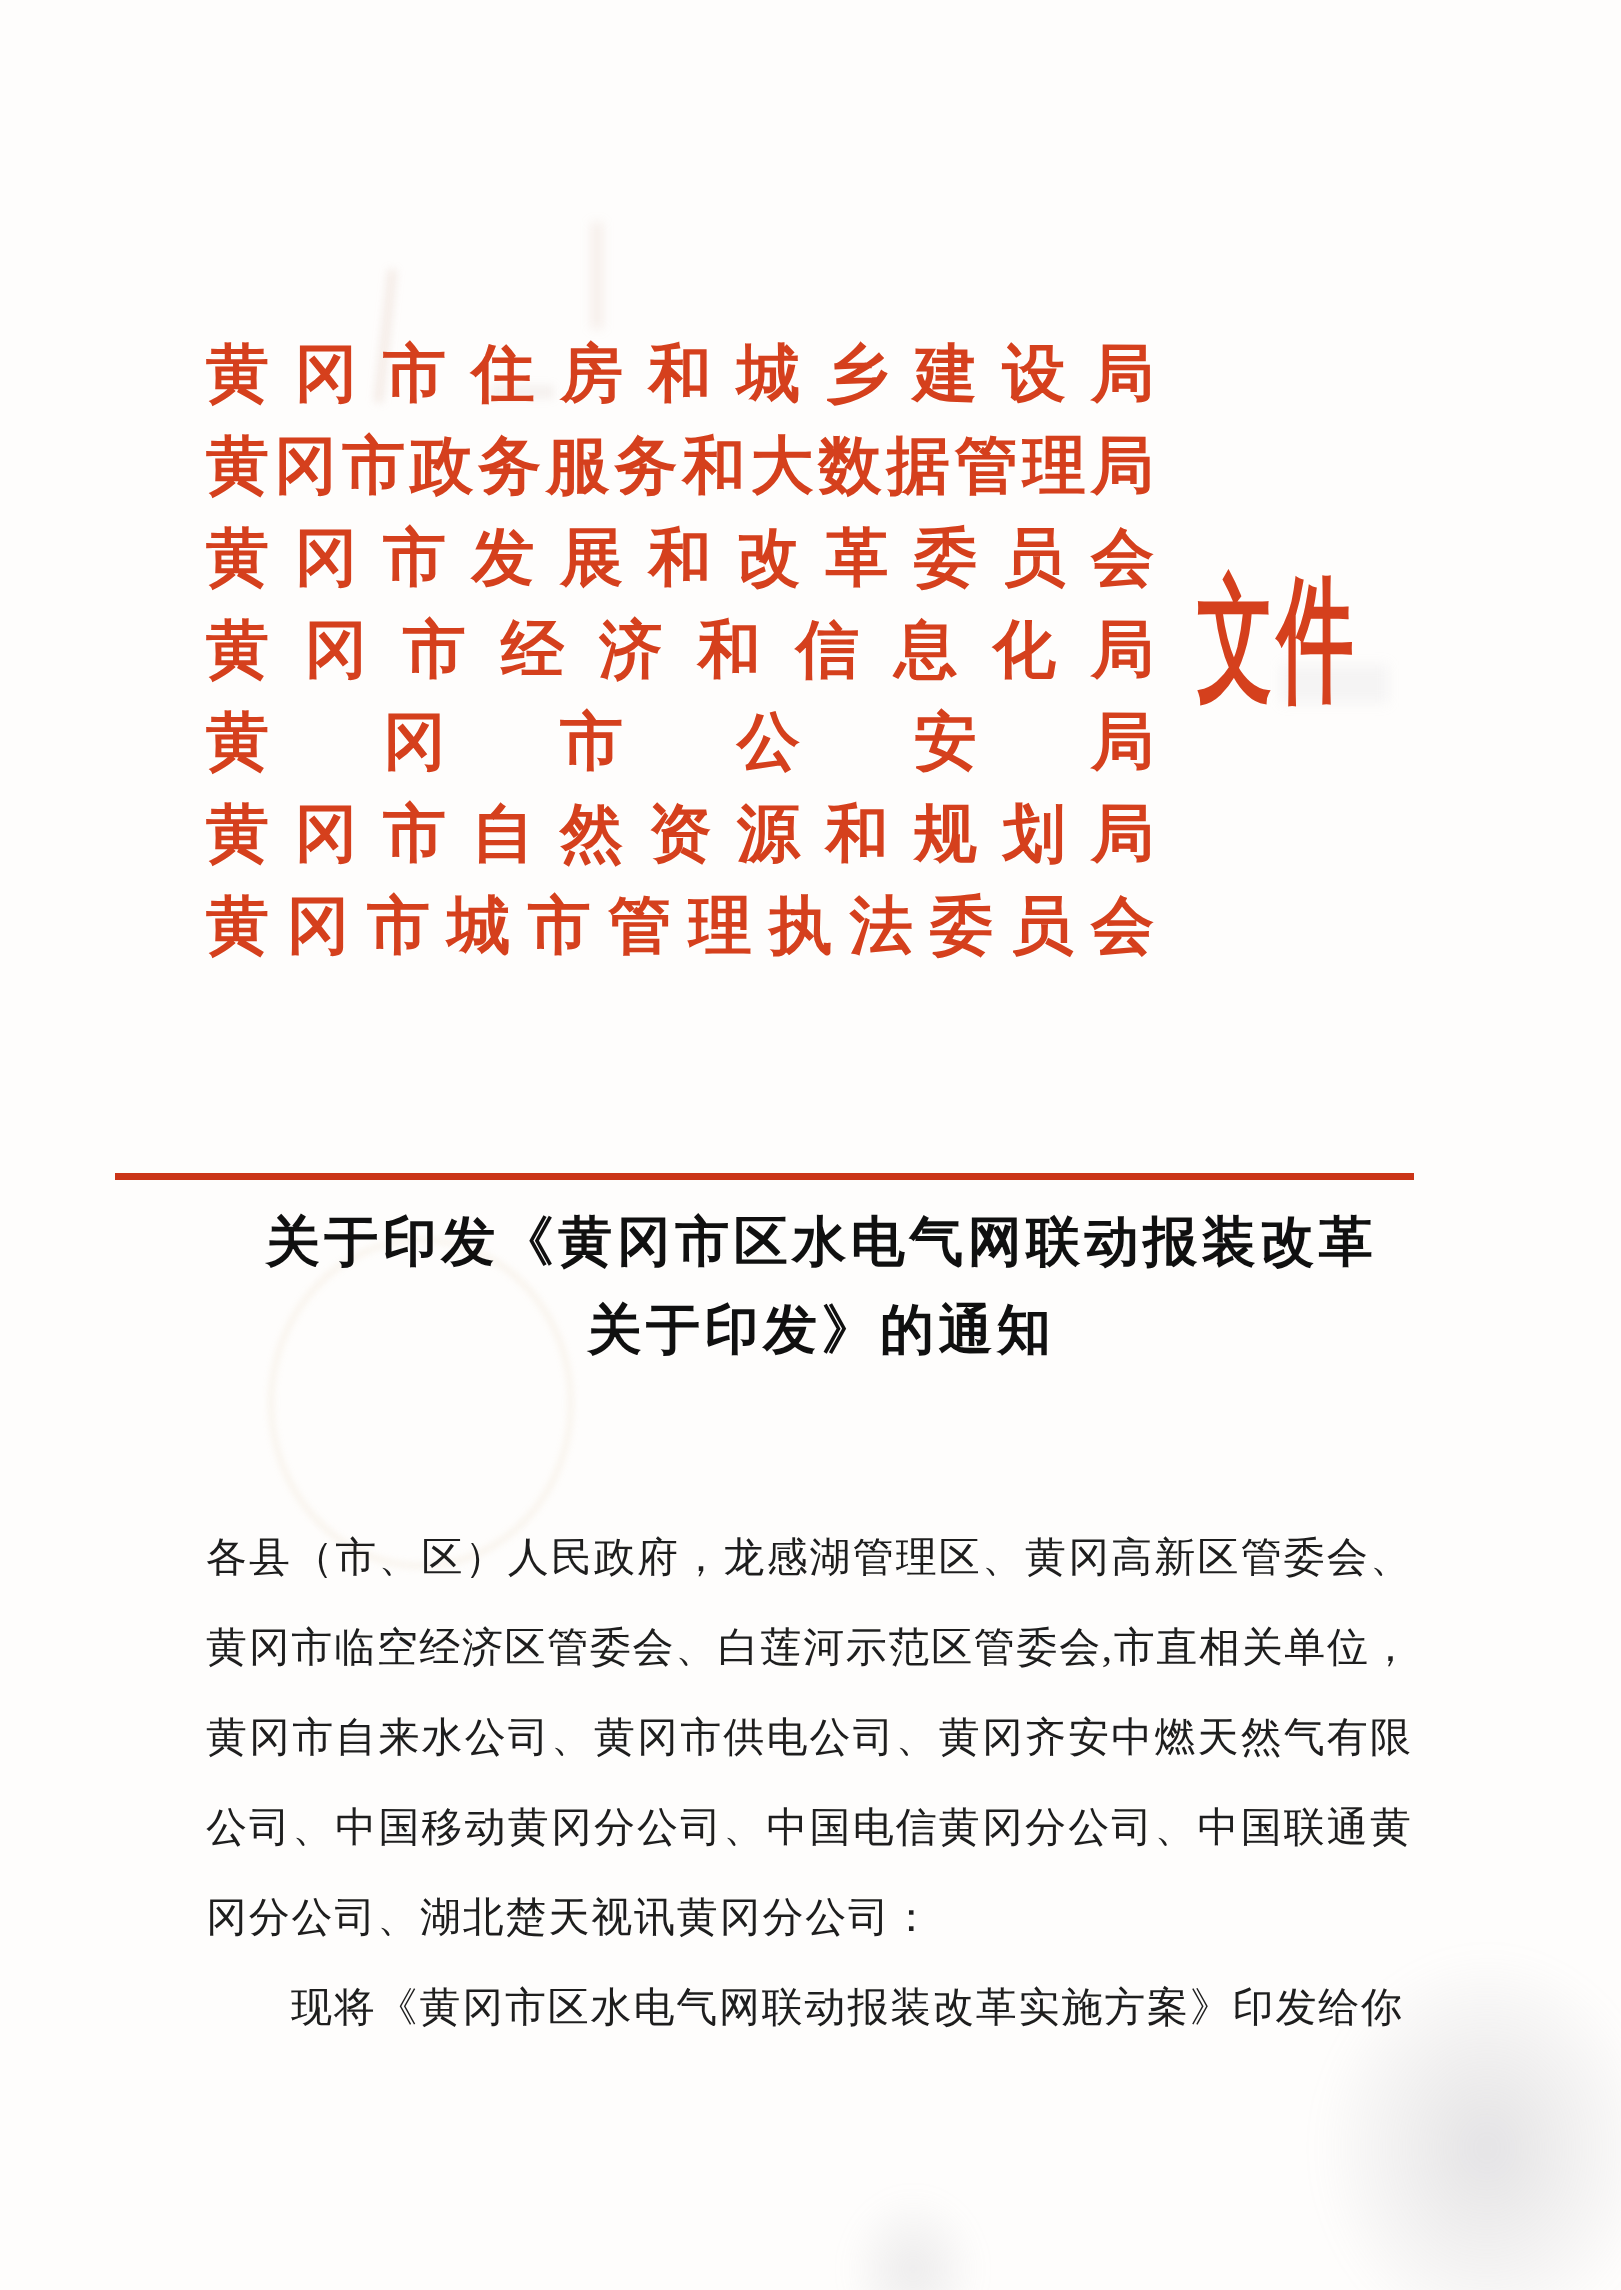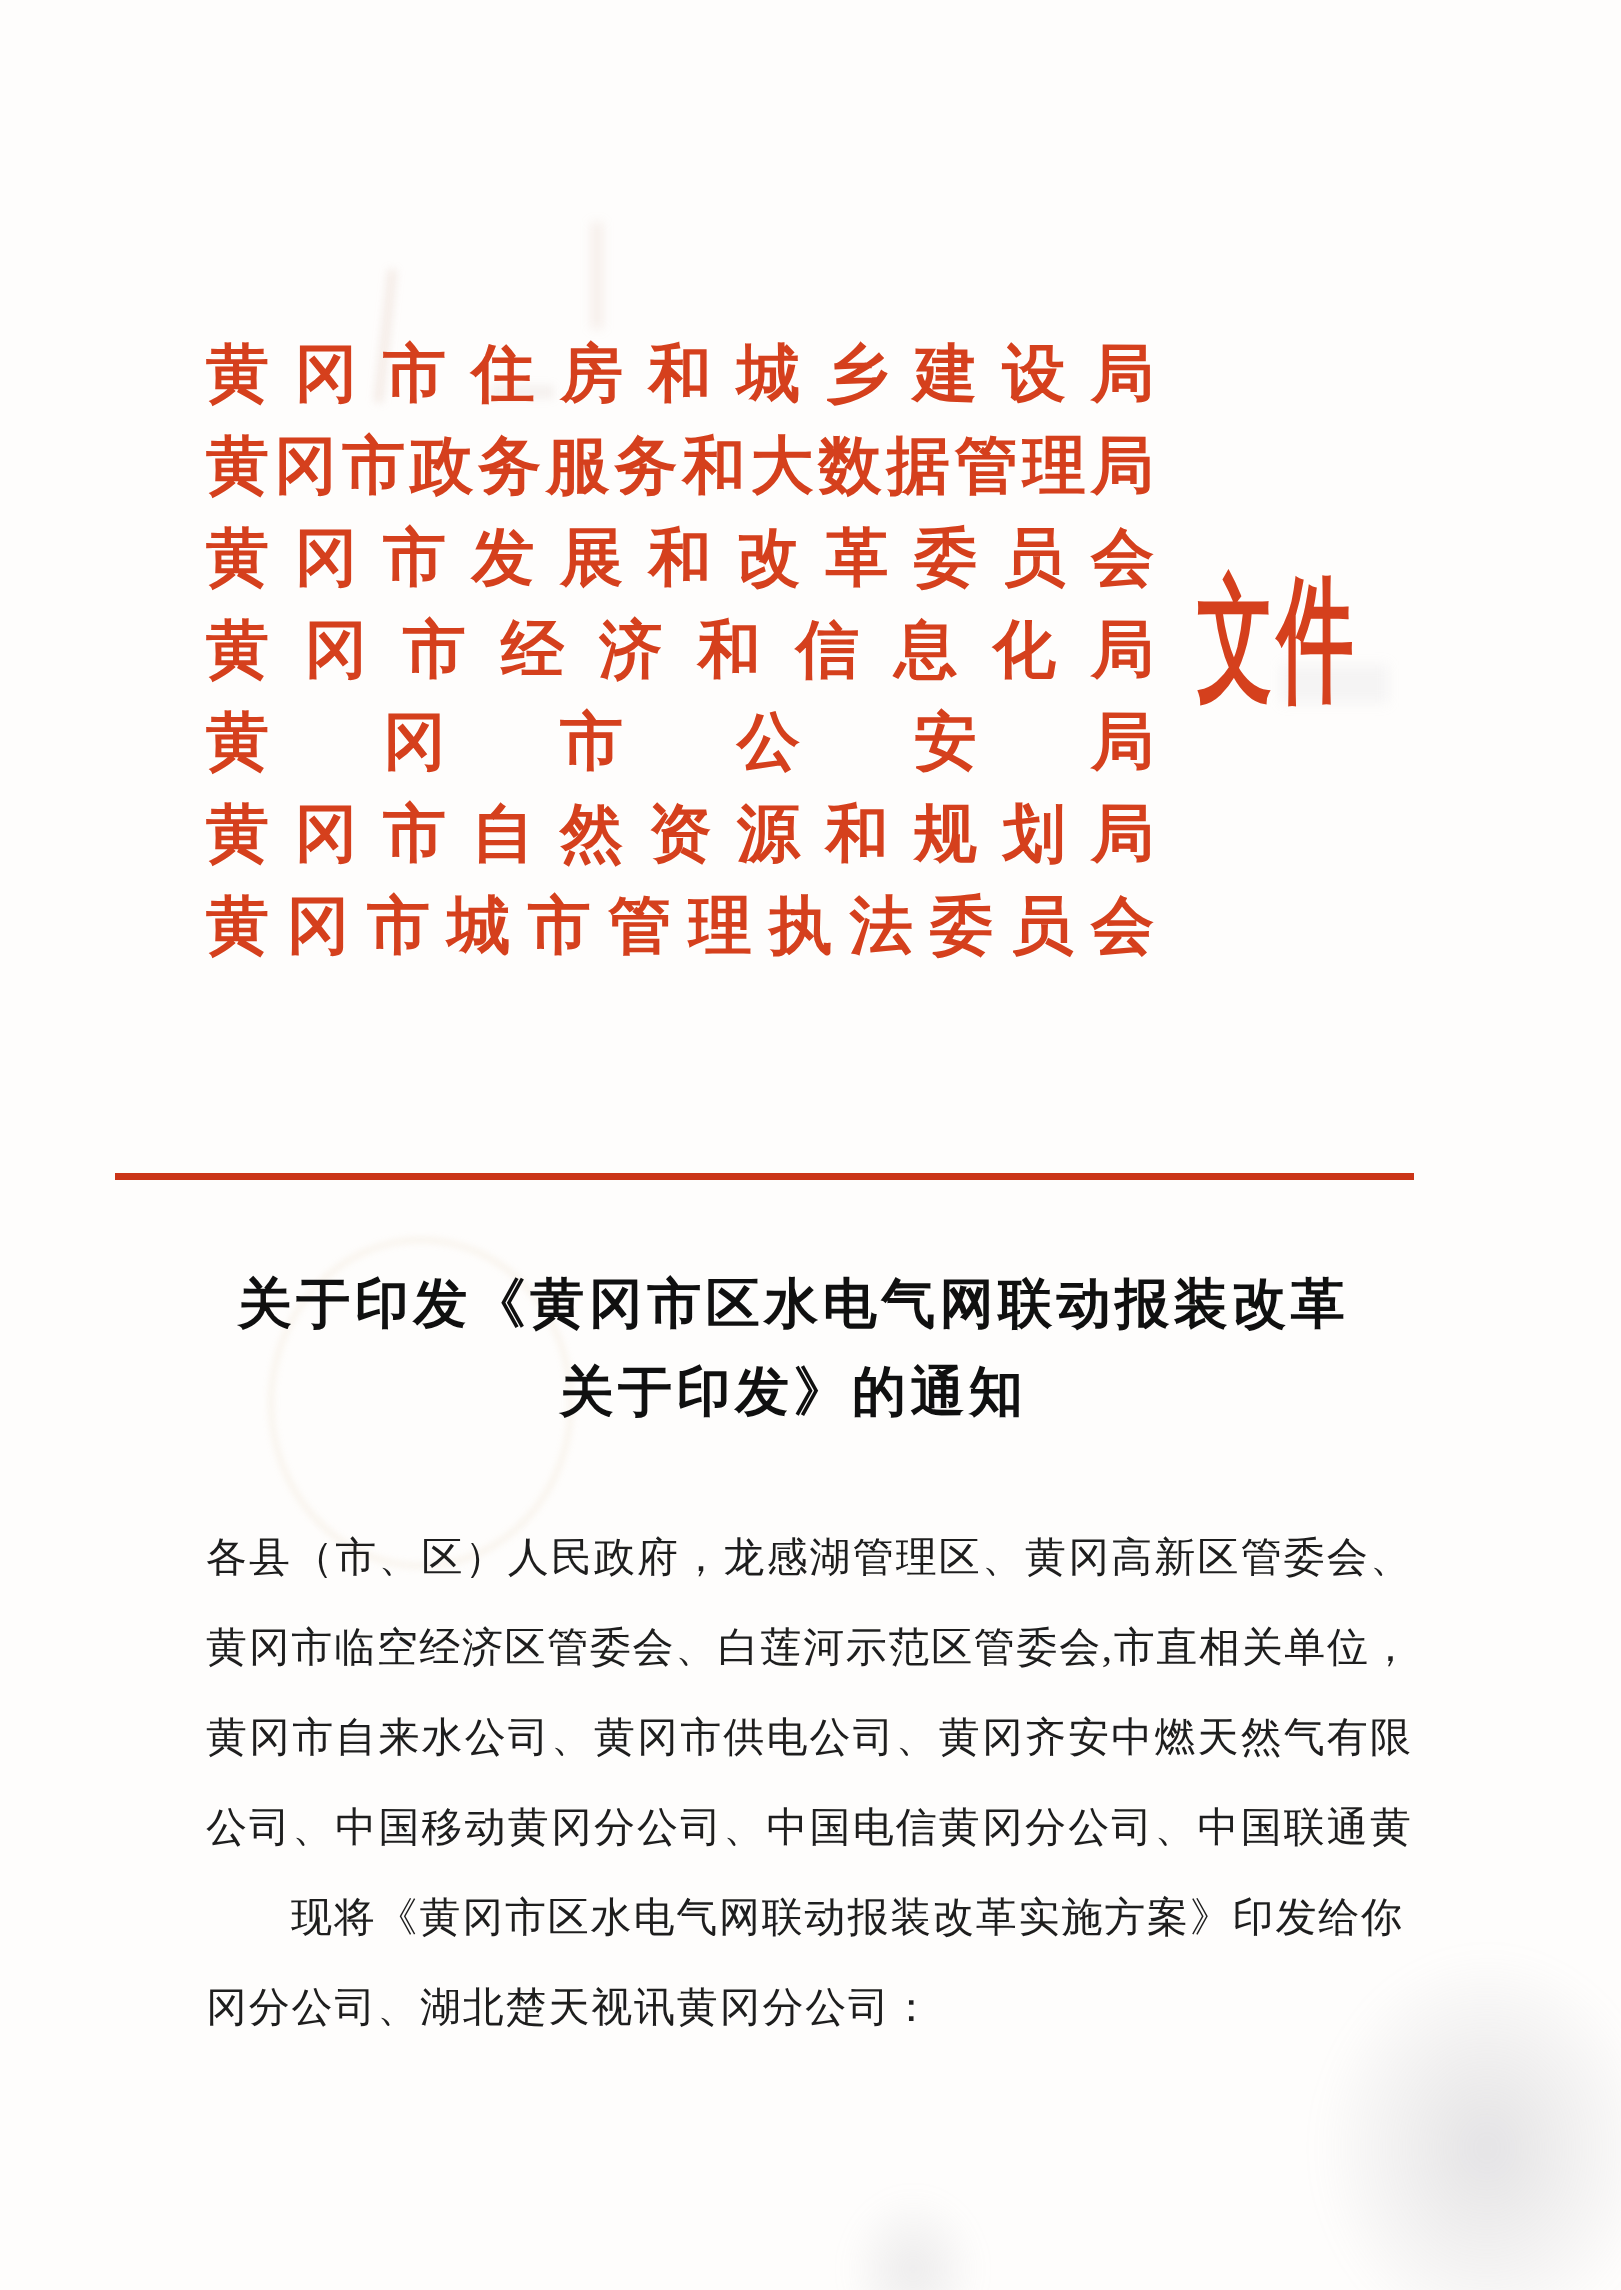--- a/index.html
+++ b/index.html
@@ -44,23 +44,23 @@
   }
 
   
   .red-rule{
     position:absolute;left:115px;top:1173px;width:1299px;height:7.2px;
     background:var(--rule);
   }
 
   
   .title{
-    position:absolute;left:0;top:1260px;width:1587px;
+    position:absolute;left:0;top:1198px;width:1587px;
     text-align:center;color:#101010;
-    font-size:54px;font-weight:bold;line-height:88px;letter-spacing:4.5px;
+    font-size:54px;font-weight:bold;line-height:88px;letter-spacing:4.5px;padding-left:28px;
   }
 
   
   .body-text{
     position:absolute;left:206px;top:1512px;width:1205px;
     font-size:41px;color:var(--ink);
   }
   .body-line{height:90px;line-height:90px;white-space:nowrap;}
   .body-line.plain{letter-spacing:1.8px;}
   .body-line.indent{letter-spacing:1.8px;text-indent:85px;}
@@ -307,18 +307,18 @@
         <span>分</span>
         <span>公</span>
         <span>司</span>
         <span>、</span>
         <span>中</span>
         <span>国</span>
         <span>联</span>
         <span>通</span>
         <span>黄</span>
       </div>
+    <div class="body-line plain">冈分公司、湖北楚天视讯黄冈分公司：</div>
     <div class="body-line indent">现将《黄冈市区水电气网联动报装改革实施方案》印发给你</div>
-    <div class="body-line plain">冈分公司、湖北楚天视讯黄冈分公司：</div>
   </div>
 
 </div>
 
 
 </body></html>

